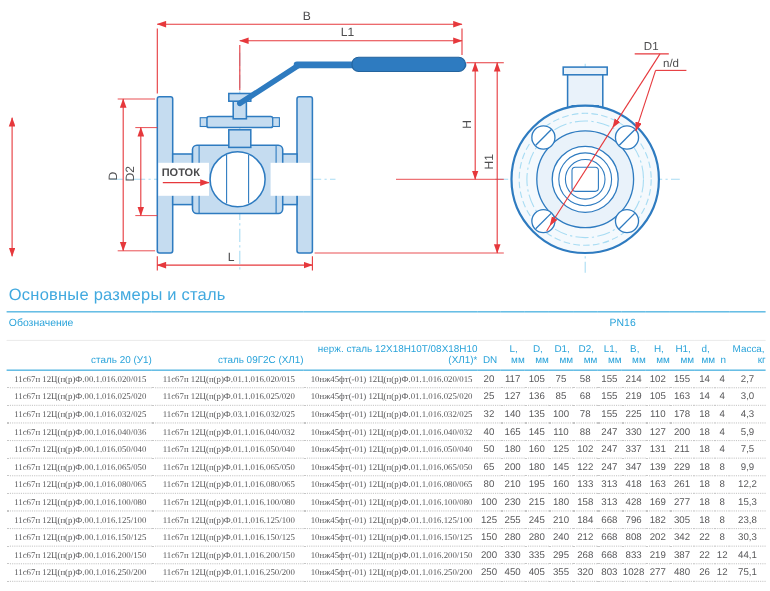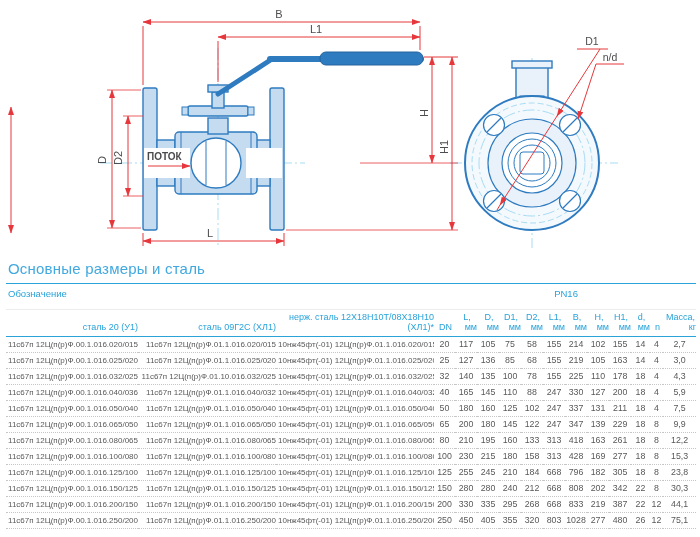--- a/index.html
+++ b/index.html
@@ -29,21 +29,21 @@
   tr.ch th{font-size:9px;line-height:1.15;padding:2px 0 3px 2px;vertical-align:bottom;border-bottom:1px solid #29a3da;}
   th.th-steel{text-align:right;padding-right:6px;}
   th.th-dim{text-align:center;padding-left:0;}
   th.th-dim .unit{display:block;text-align:right;}
   tbody td{
     font-size:8px;color:#58585a;height:13px;
     padding:1px 0 1px 2px;white-space:nowrap;overflow:hidden;
     border-bottom:1px dotted #c6c6c6;
   }
   td.num{text-align:center;font-size:8.8px;padding-left:0;}
-  td.desig{text-align:right;}
+  td.desig{text-align:center;font-family:Liberation Serif, serif;}
 </style>
 </head>
 <body>
 
 <div class="page">
 
   <div class="drawing">
     <svg width="700" height="256" viewBox="0 0 700 256">
       <defs>
         <marker id="ae" markerWidth="9" markerHeight="8" refX="8" refY="3" orient="auto" markerUnits="userSpaceOnUse">
@@ -252,21 +252,21 @@
           <td class="num">155</td>
           <td class="num">219</td>
           <td class="num">105</td>
           <td class="num">163</td>
           <td class="num">14</td>
           <td class="num">4</td>
           <td class="num">3,0</td>
         </tr>
         <tr>
           <td class="desig">11с67п 12Ц(п(р)Ф.00.1.016.032/025</td>
-          <td class="desig">11с67п 12Ц(п(р)Ф.01.10.016.032/025</td>
+          <td class="desig">11с67п 12Ц(п(р)Ф.03.1.016.032/025</td>
           <td class="desig">10нж45фт(-01) 12Ц(п(р)Ф.01.1.016.032/025</td>
           <td class="num">32</td>
           <td class="num">140</td>
           <td class="num">135</td>
           <td class="num">100</td>
           <td class="num">78</td>
           <td class="num">155</td>
           <td class="num">225</td>
           <td class="num">110</td>
           <td class="num">178</td>

